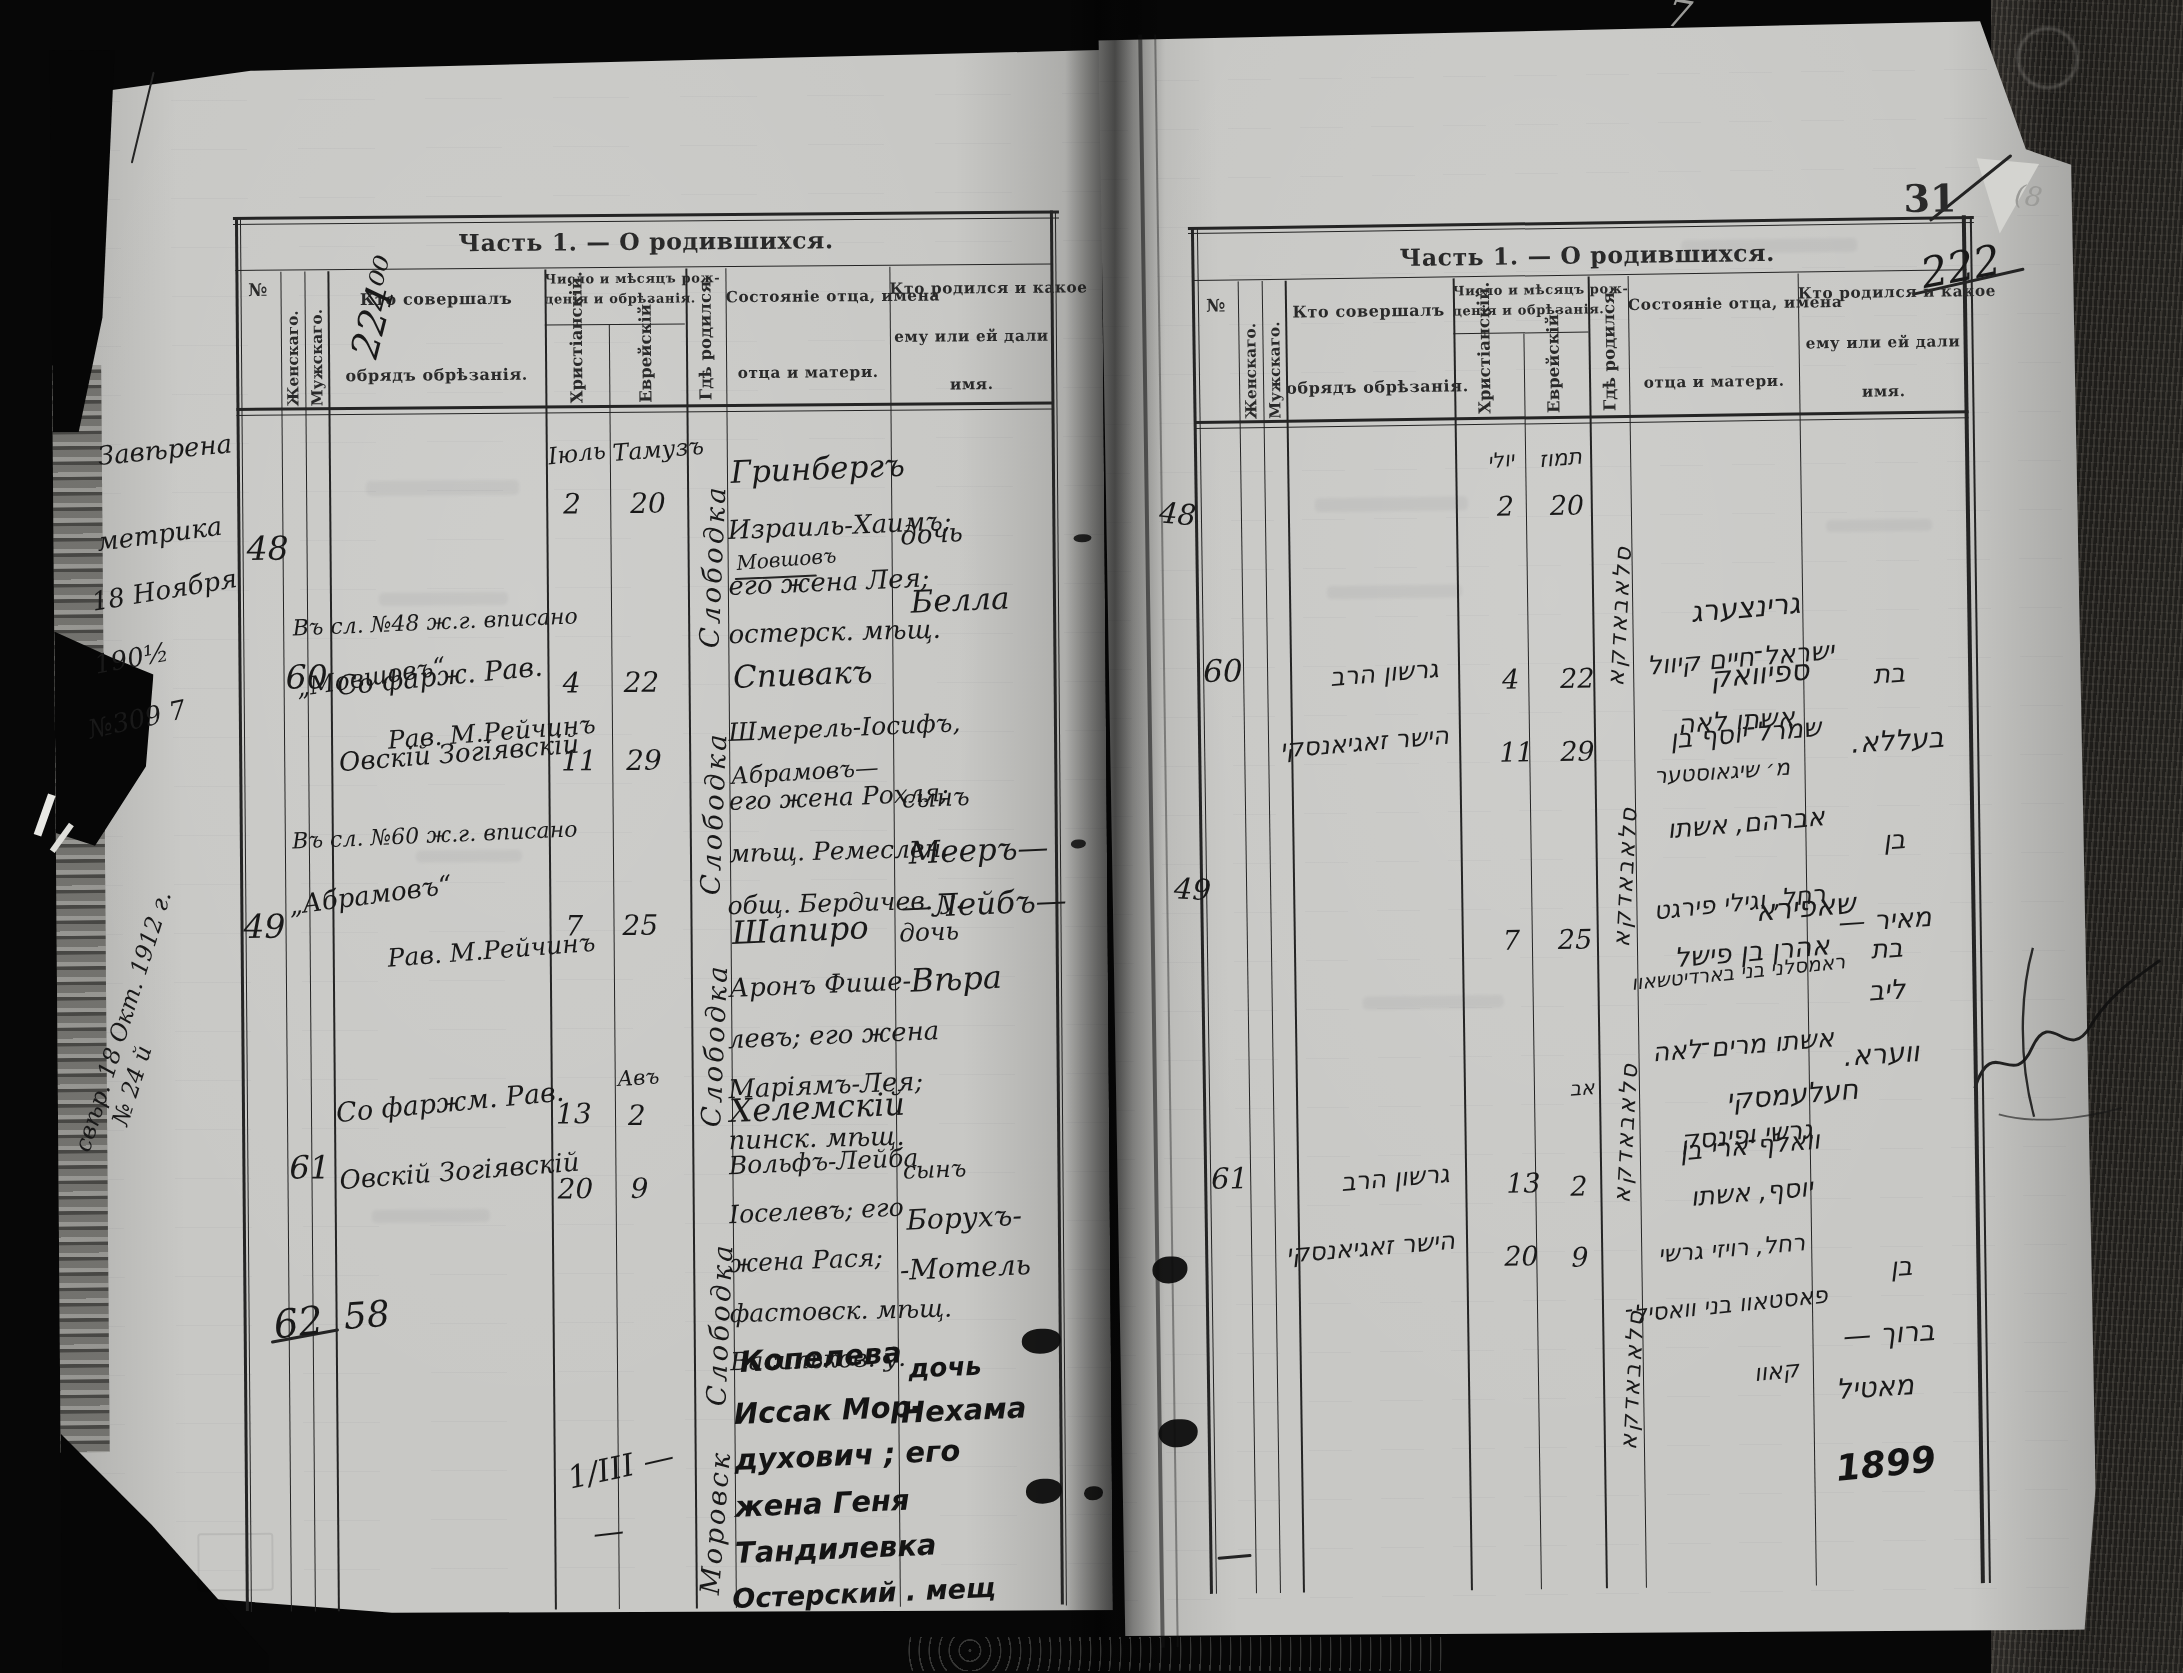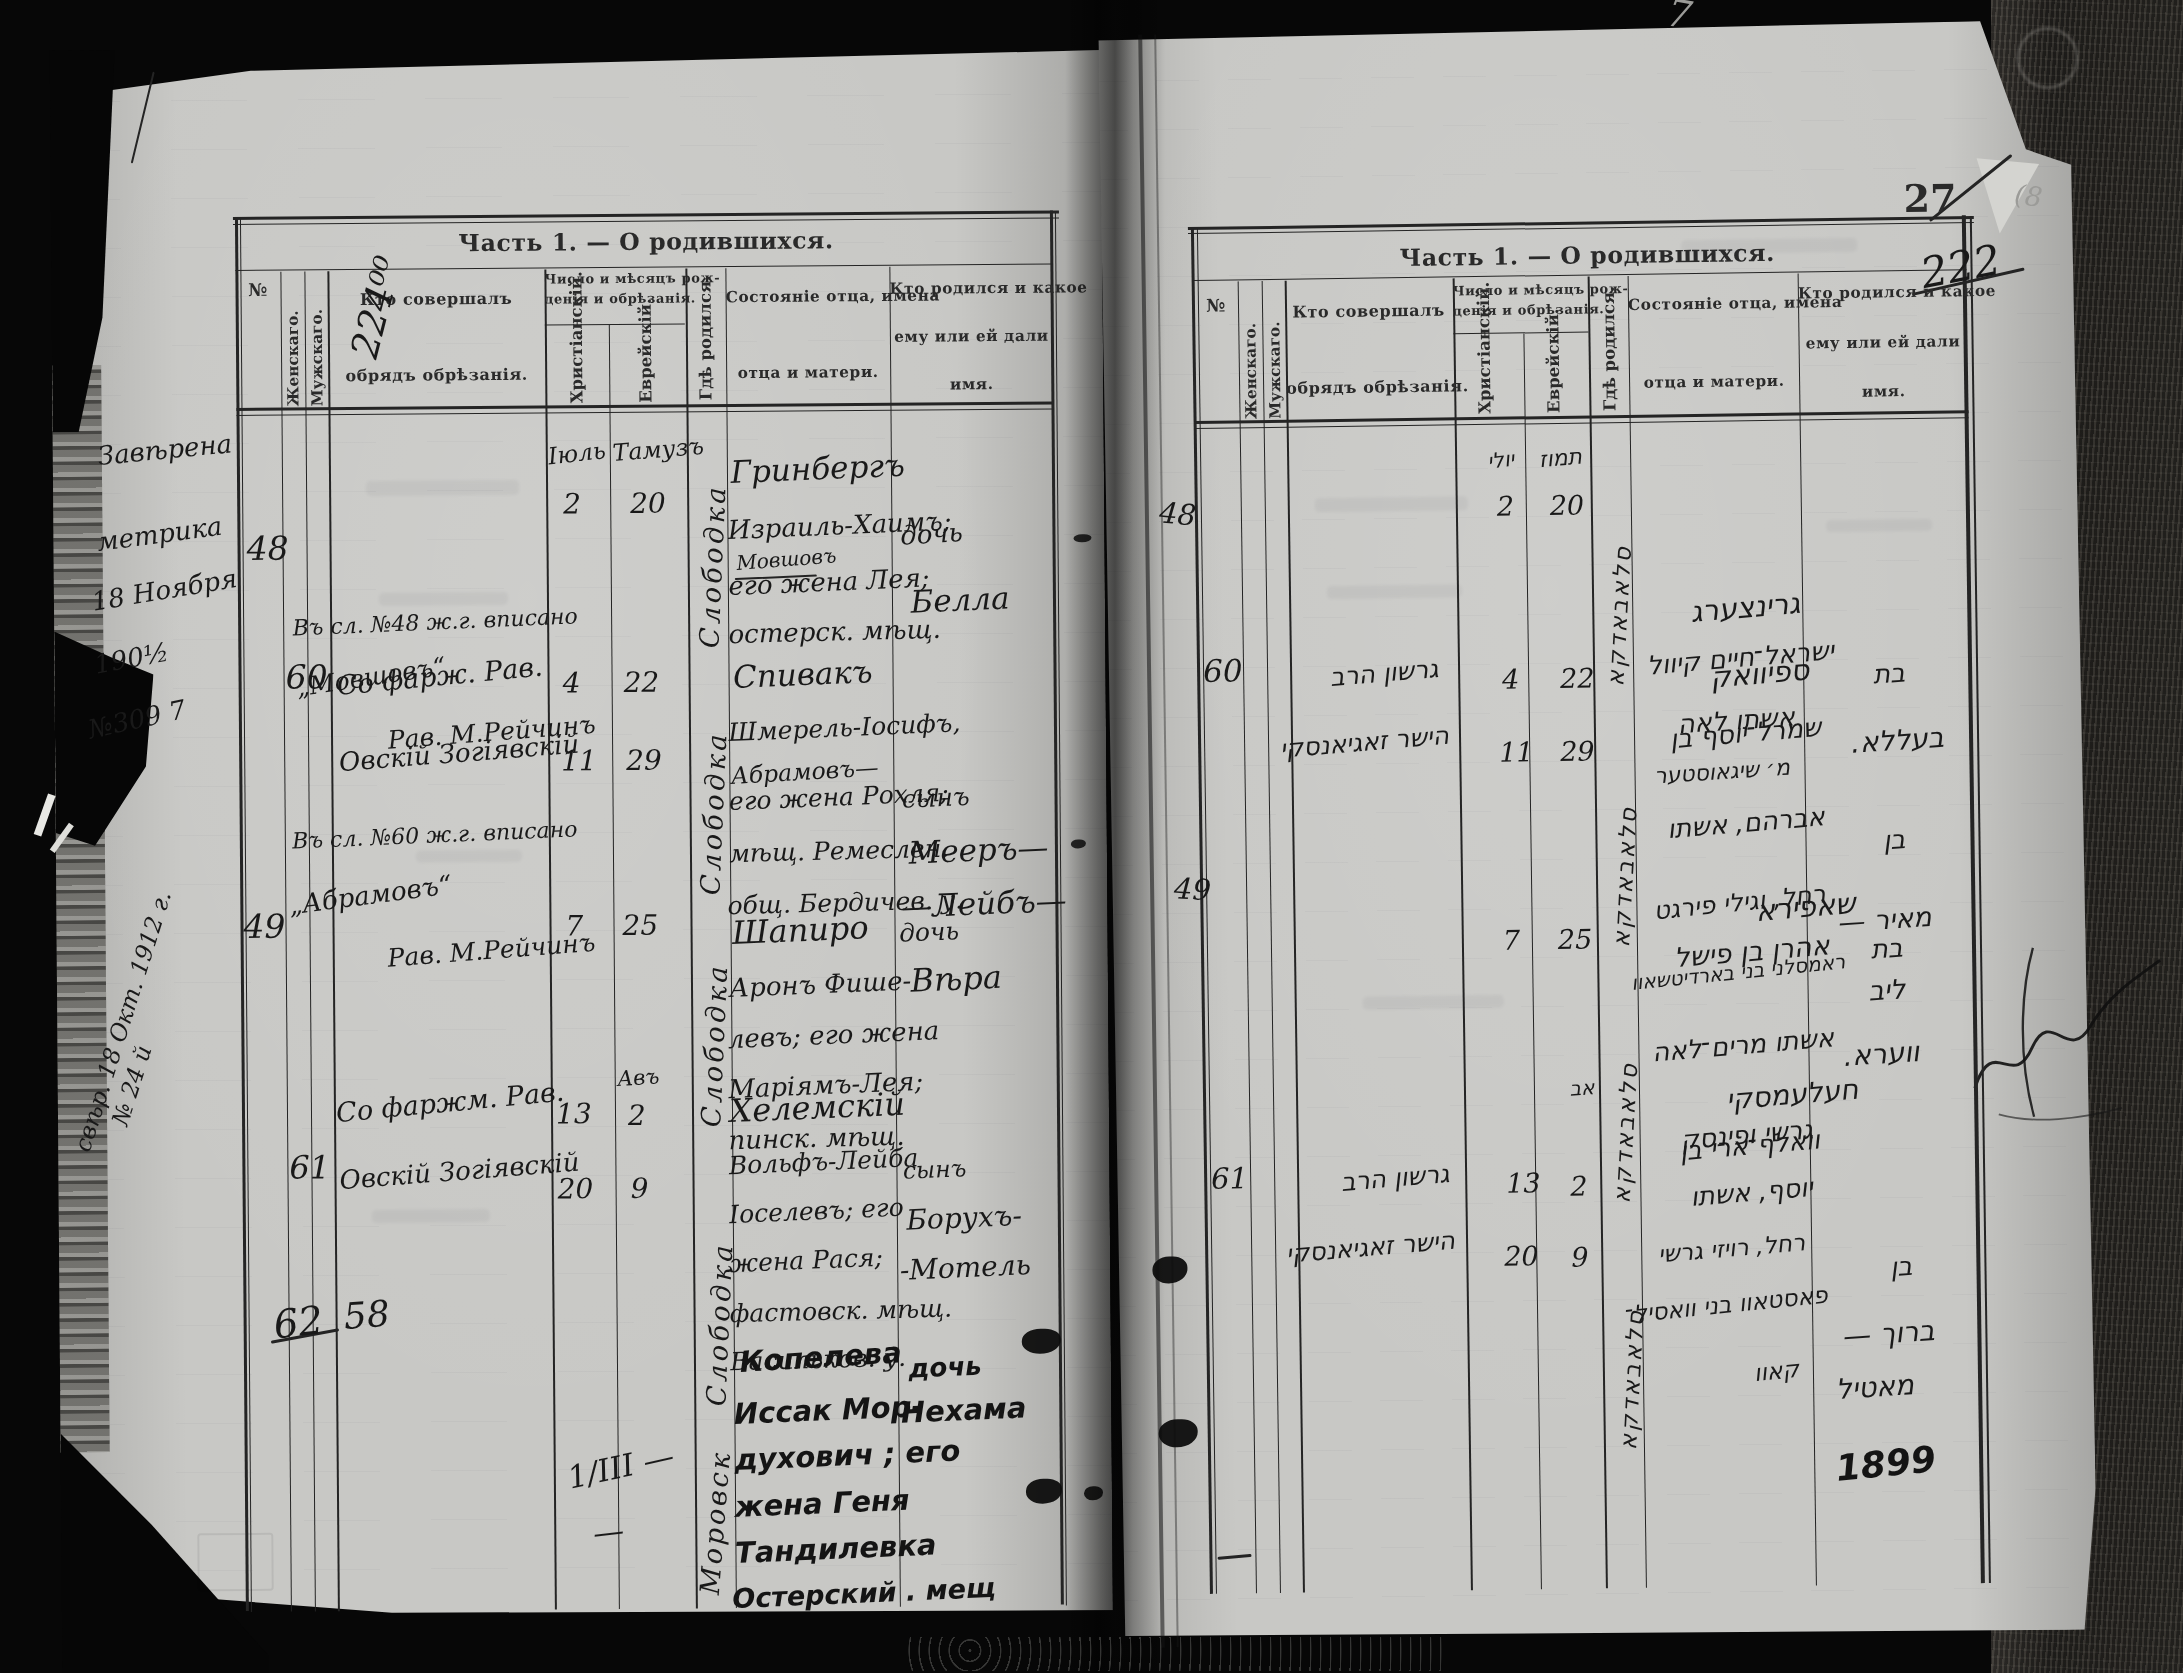--- a/index.html
+++ b/index.html
@@ -246,21 +246,21 @@
     <div class="t pc" style="left: 1627px; top: 303px; font-size: 15.3px; width: 170px; text-align: center;">Состояніе отца, имена</div>
     <div class="t pc" style="left: 1627px; top: 381px; font-size: 15.3px; width: 170px; text-align: center;">отца и матери.</div>
     <div class="t pc" style="left: 1797px; top: 294px; font-size: 15.3px; width: 169px; text-align: center;">Кто родился и какое</div>
     <div class="t pc" style="left: 1797px; top: 344px; font-size: 15.3px; width: 169px; text-align: center;">ему или ей дали</div>
     <div class="t pc" style="left: 1797px; top: 393px; font-size: 15.3px; width: 169px; text-align: center;">имя.</div>
     <div class="t p" style="left: 1241px; top: 420px; font-size: 15.3px; transform: rotate(-90deg);">Женскаго.</div>
     <div class="t p" style="left: 1265px; top: 420px; font-size: 15.3px; transform: rotate(-90deg);">Мужскаго.</div>
     <div class="t p" style="left: 1474px; top: 418px; font-size: 16.5px; transform: rotate(-90deg);">Христіанскій.</div>
     <div class="t p" style="left: 1543px; top: 418px; font-size: 16.5px; transform: rotate(-90deg);">Еврейскій.</div>
     <div class="t p" style="left: 1599px; top: 417px; font-size: 16.5px; transform: rotate(-90deg);">Гдѣ родился.</div>
-    <div class="t p" style="left: 1904px; top: 189px; font-size: 38px;">27</div>
+    <div class="t p" style="left: 1904px; top: 189px; font-size: 38px;">31</div>
     <div class="t hl" style="left: 1674px; top: 0px; font-size: 38px; transform: rotate(10deg);">7</div>
     <div class="t hl" style="left: 2017px; top: 192px; font-size: 27px; transform: rotate(8deg);">(8</div>
     <div class="t h" style="left: 1917px; top: 263px; font-size: 42px; transform: rotate(-10deg);">222</div>
     <div class="t h" style="left: 1157px; top: 497px; font-size: 29px; transform: rotate(6deg);">48</div>
     <div class="t he" style="left: 1483px; top: 455px; font-size: 21px; transform: rotate(-6deg);">יולי</div>
     <div class="t h" style="left: 1493px; top: 497px; font-size: 27px;">2</div>
     <div class="t he" style="left: 1535px; top: 453px; font-size: 22px; transform: rotate(-4deg);">תמוז</div>
     <div class="t h" style="left: 1546px; top: 497px; font-size: 27px;">20</div>
     <div class="t he" style="left: 1597px; top: 691px; font-size: 23.5px; transform: rotate(-86deg); letter-spacing: 2.9px;">סלאבאדקא</div>
     <div class="t he" style="left: 1684px; top: 604px; font-size: 29px; transform: rotate(-4deg);">גרינצערג</div>

